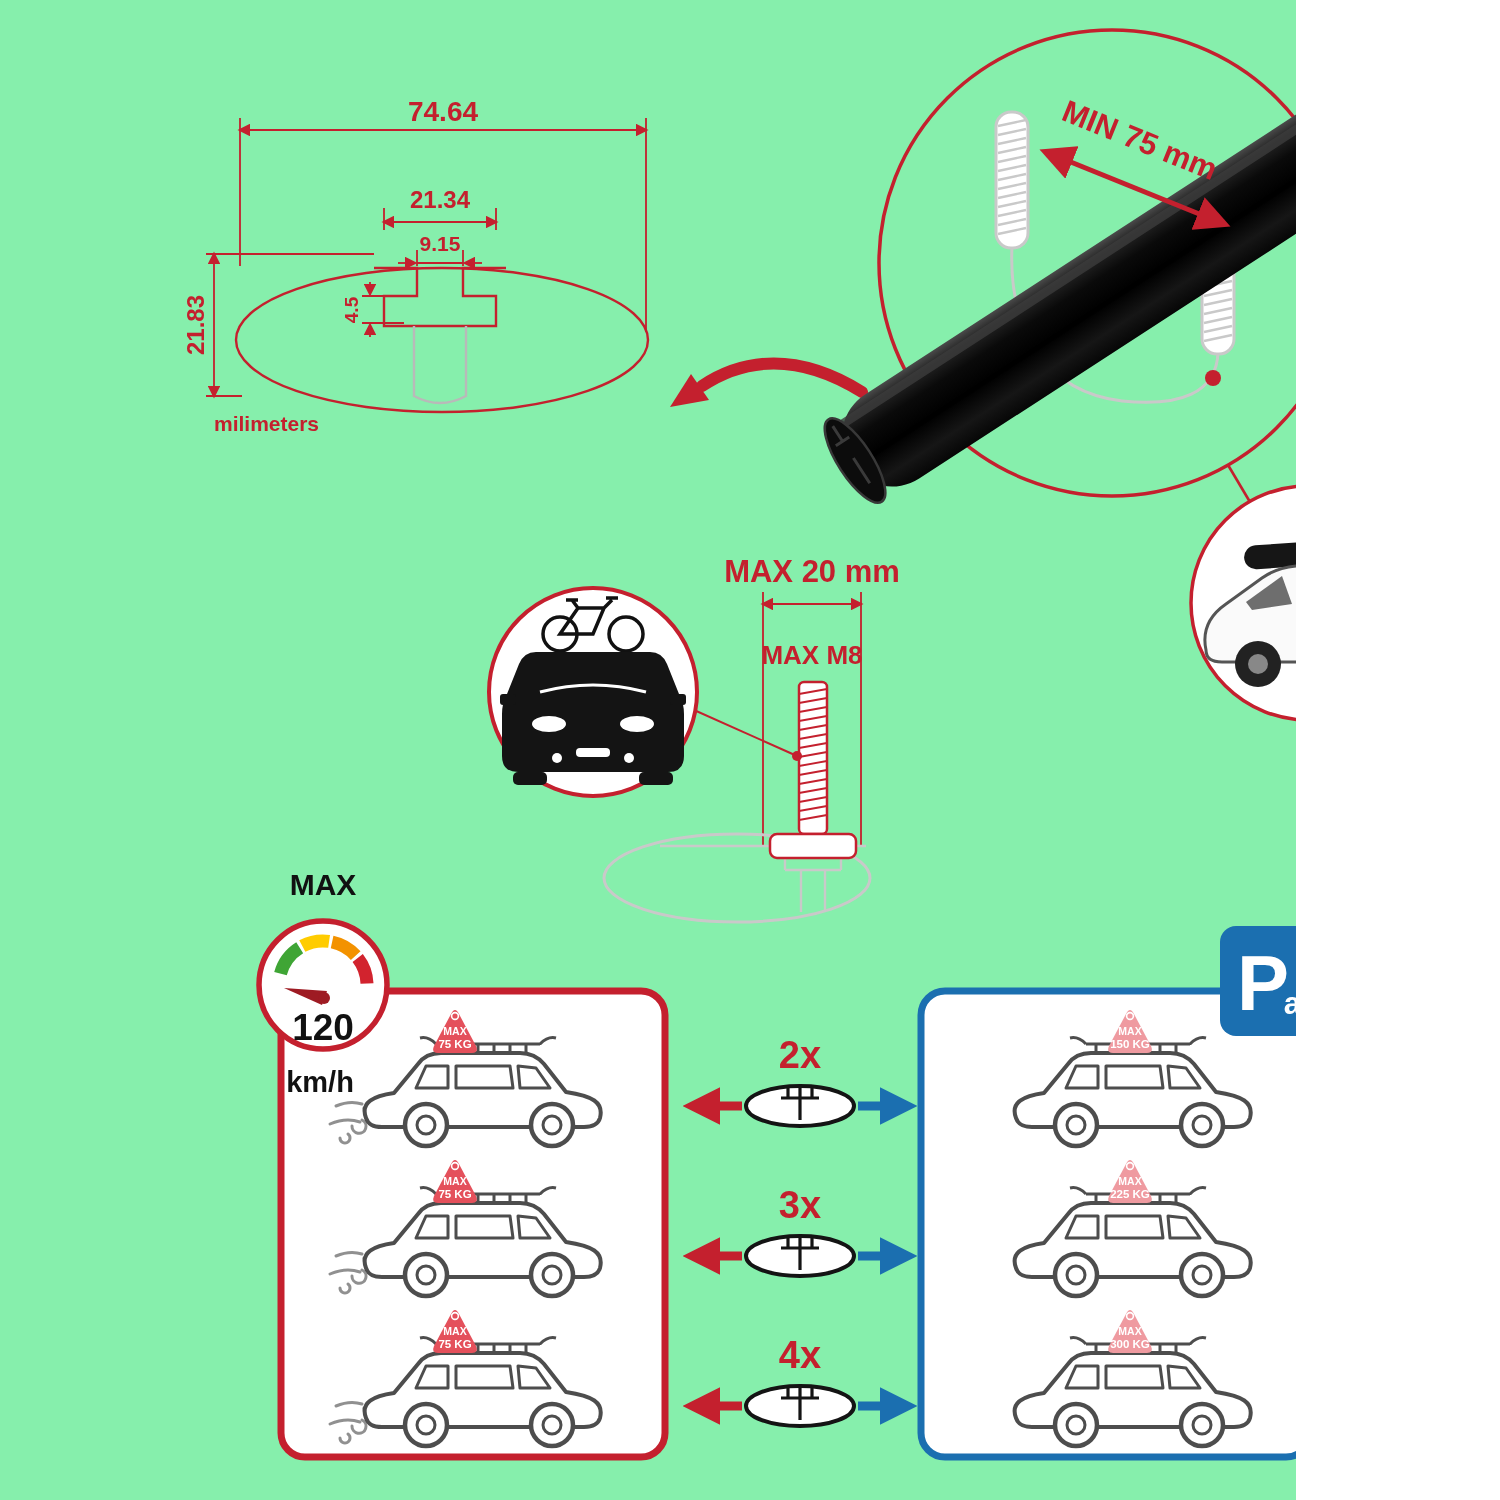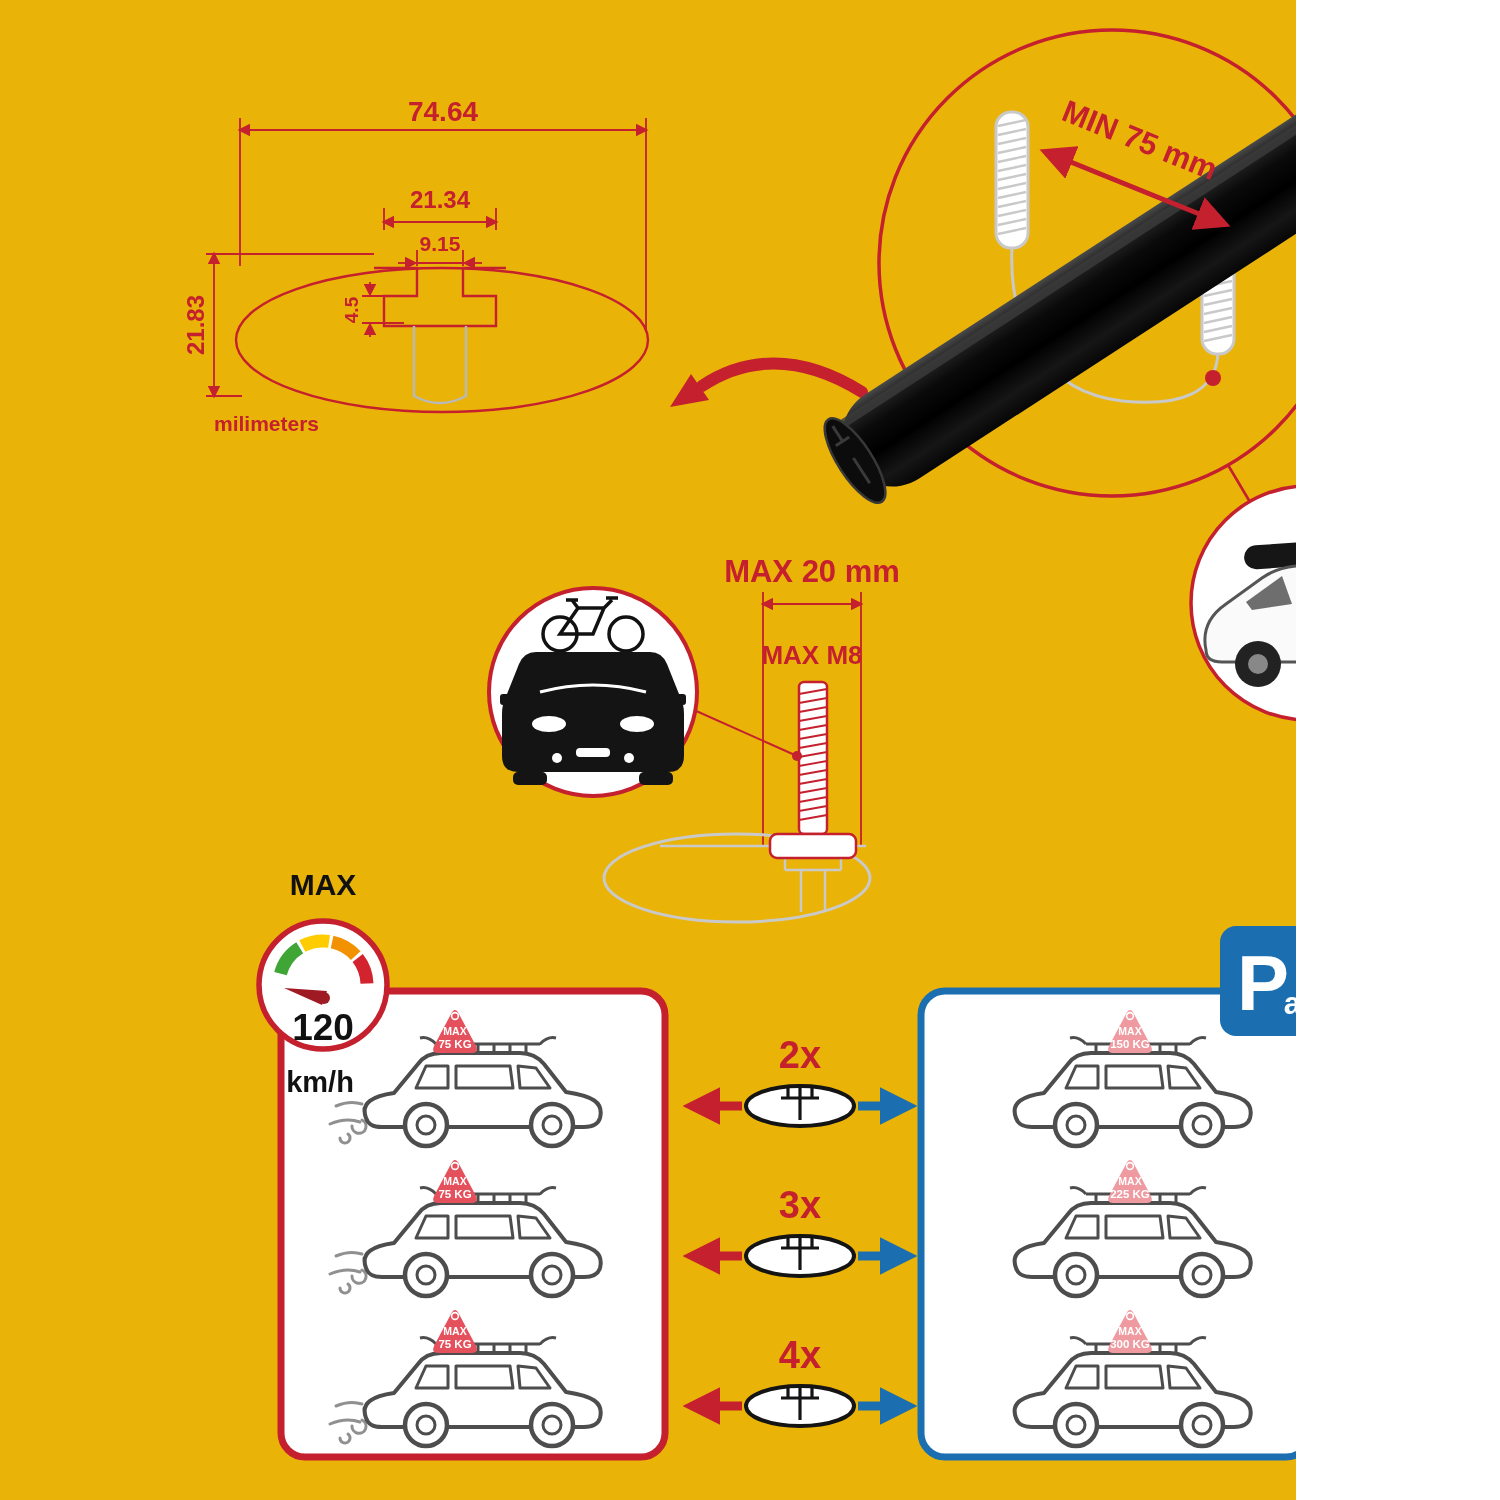--- a/index.html
+++ b/index.html
@@ -3,21 +3,21 @@
 <meta charset="utf-8">
 <style>
   :root{
     --red:#c4202e;
     --blue:#1b6fb0;
     --gray:#c9c9c9;
     --ink:#141414;
   }
   html,body{margin:0;padding:0;background:#fff;}
   .stage{
-    position:relative;width:1296px;height:1500px;background:#eab308;
+    position:relative;width:1296px;height:1500px;background:#86efac;
     font-family:"Liberation Sans",sans-serif;overflow:hidden;
   }
   svg{display:block;font-family:"Liberation Sans",sans-serif;}
   .redline{fill:none;stroke:var(--red);stroke-width:2.4;}
   .redthin{fill:none;stroke:var(--red);stroke-width:1.8;}
   .grayline{fill:none;stroke:var(--gray);stroke-width:3;}
   .grayline2{fill:none;stroke:#b9b9b9;stroke-width:2.4;}
   .graythin{fill:none;stroke:var(--gray);stroke-width:2.4;}
   .dimtxt{fill:var(--red);font-weight:bold;}
   .blacktxt{fill:#111;font-weight:bold;}

